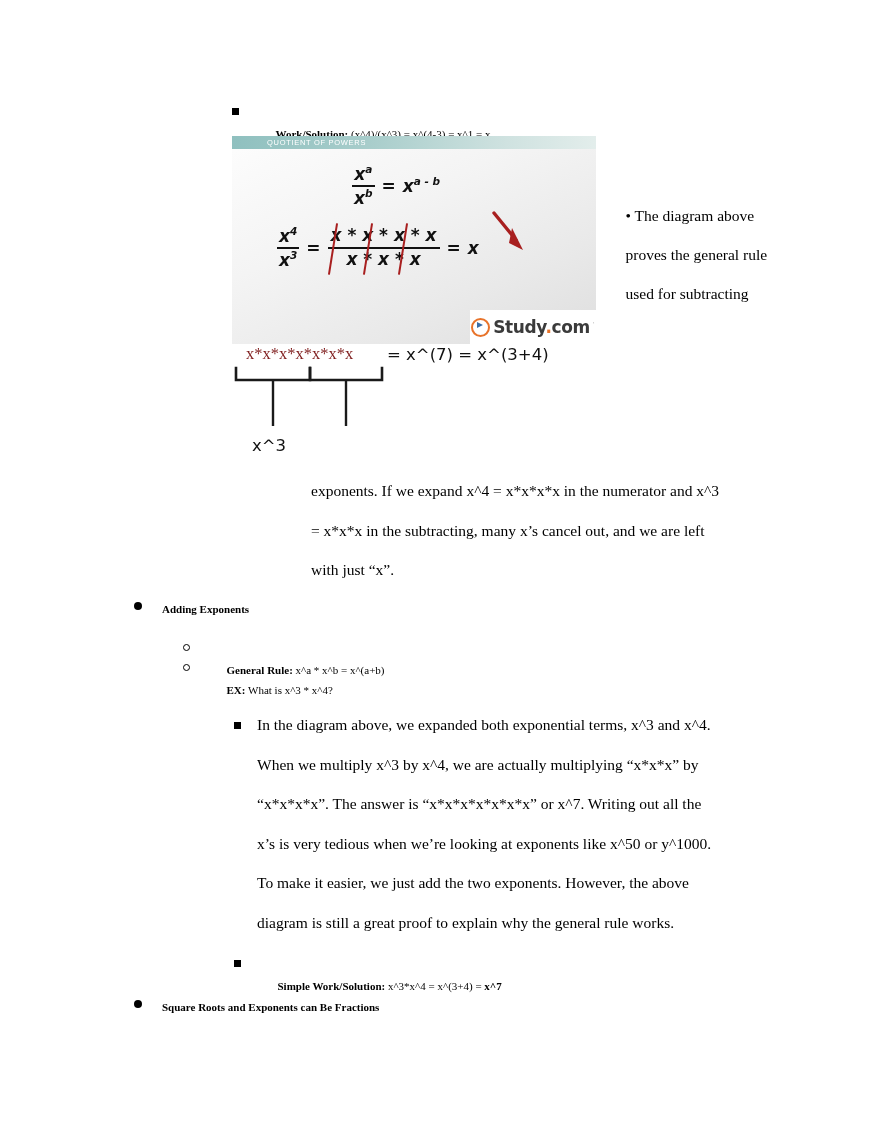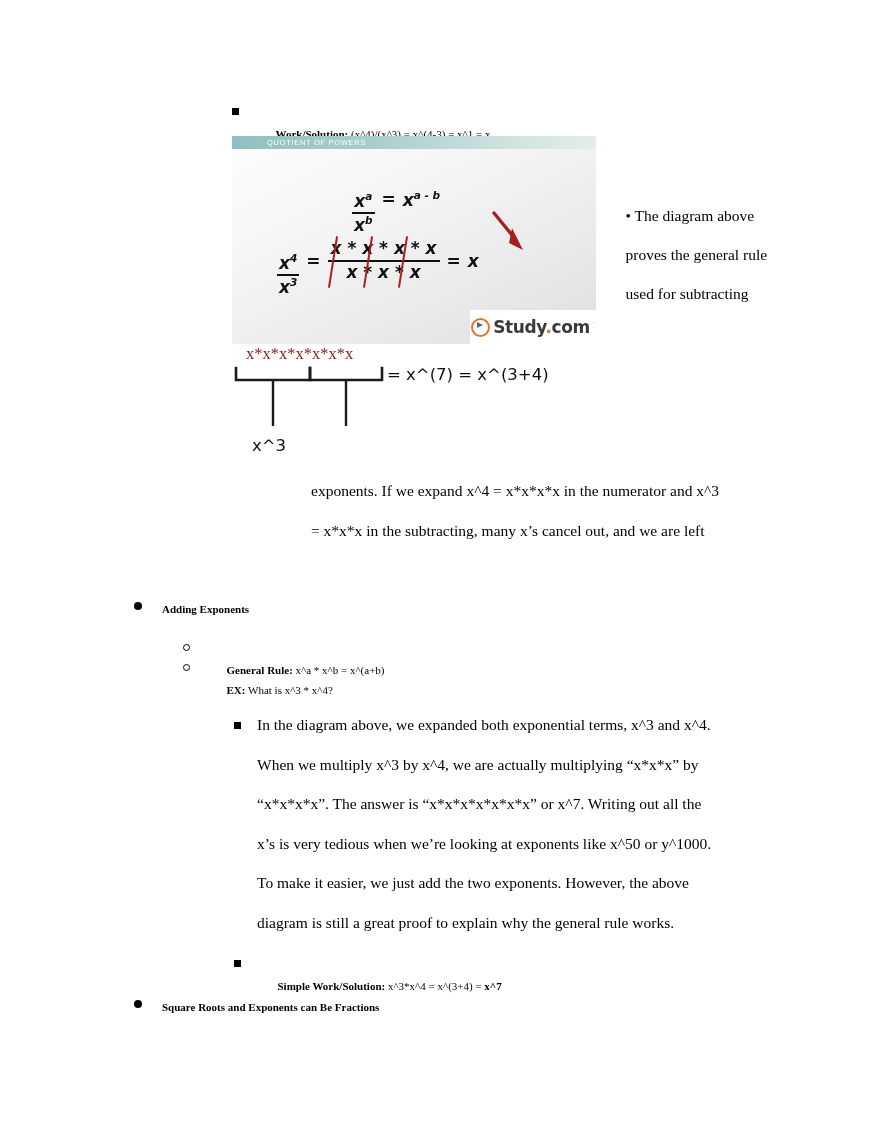--- a/index.html
+++ b/index.html
@@ -127,21 +127,20 @@
     font-style: italic;
     color: #111;
   }
 
   
   .frac {
     display: inline-flex;
     flex-direction: column;
     align-items: center;
     vertical-align: middle;
-    margin-top: 27px;
   }
   .frac .num, .frac .den {
     padding: 0 2px;
     line-height: 1.05;
   }
   .frac .bar {
     width: 100%;
     height: 2px;
     background: #111;
     margin: 1px 0;
@@ -256,21 +255,20 @@
     white-space: pre;
   }
   .annot-right {
     position: absolute;
     left: 155px;
     top: 1px;
     font-family: "DejaVu Sans", sans-serif;
     font-size: 16.5px;
     color: #111;
     white-space: pre;
-    margin-top: 20px;
   }
   .annot-label {
     position: absolute;
     left: 20px;
     top: 92px;
     font-family: "DejaVu Sans", sans-serif;
     font-size: 16.5px;
     color: #111;
     white-space: pre;
   }
@@ -362,20 +360,21 @@
 
       <path d="M78,2 L78,14 L150,14 L150,2" fill="none" stroke="#1a1a1a" stroke-width="2.6" stroke-linecap="square"></path>
       <line x1="114" y1="14" x2="114" y2="60" stroke="#1a1a1a" stroke-width="2.4"></line>
     </svg>
     <span class="annot-label">x^3</span>
   </div>
 
   <div class="para" style="left:311px; top:478px; width:470px;">
     <span class="pline">exponents. If we expand x^4 = x*x*x*x in the numerator and x^3</span>
     <span class="pline">= x*x*x in the subtracting, many x’s cancel out, and we are left</span>
+    <span class="pline">with just “x”.</span>
   </div>
 
   <div class="bullet-row" style="left:134px; top:599px;">
     <span class="marker marker-disc"></span>
     <span class="bullet-text bold" style="margin-left:20px;">Adding Exponents</span>
   </div>
 
   <div class="bullet-row" style="left:183px; top:640px;">
     <span class="marker marker-circle"></span>
     <span class="bullet-text" style="margin-left:20px;">

